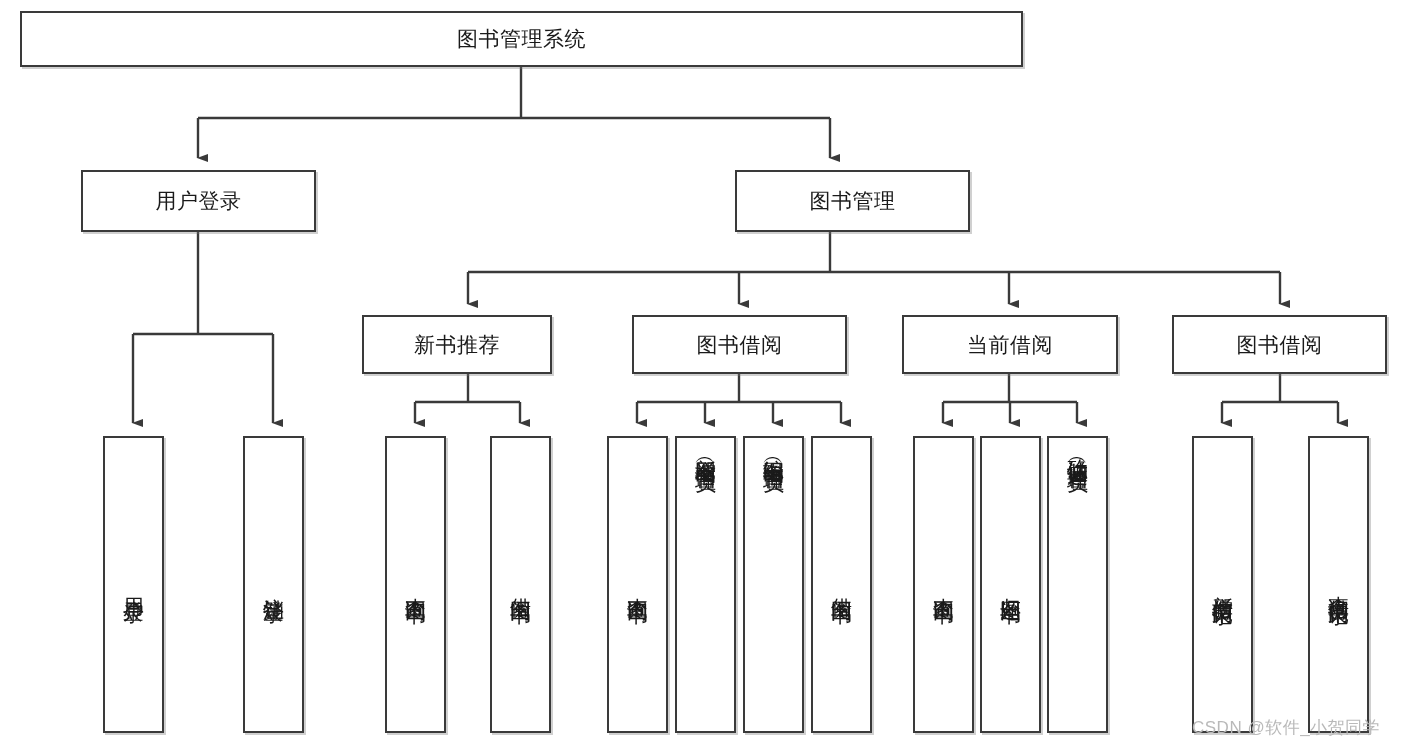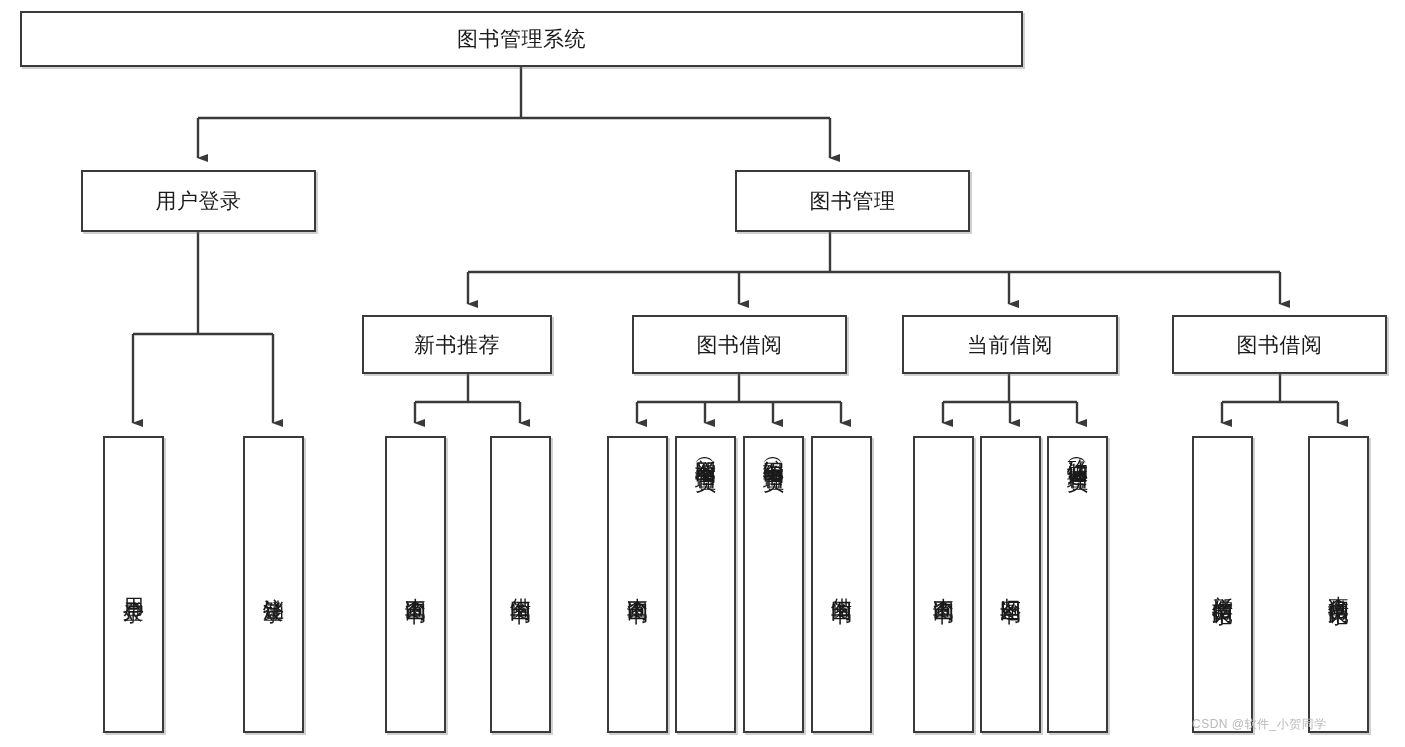--- a/index.html
+++ b/index.html
@@ -59,21 +59,21 @@
     align-items: flex-start;
     justify-content: center;
     padding-top: 4px;
   }
   .leaf-box.center-v {
     align-items: center;
     padding-top: 0;
   }
   .watermark {
     position: absolute;
-    font-size: 12px;
+    font-size: 17px;
     color: #b9b9b9;
     white-space: nowrap;
     user-select: none;
     letter-spacing: 0.5px;
   }
 </style>
 </head>
 <body>
 
 <div id="diagram-root">

